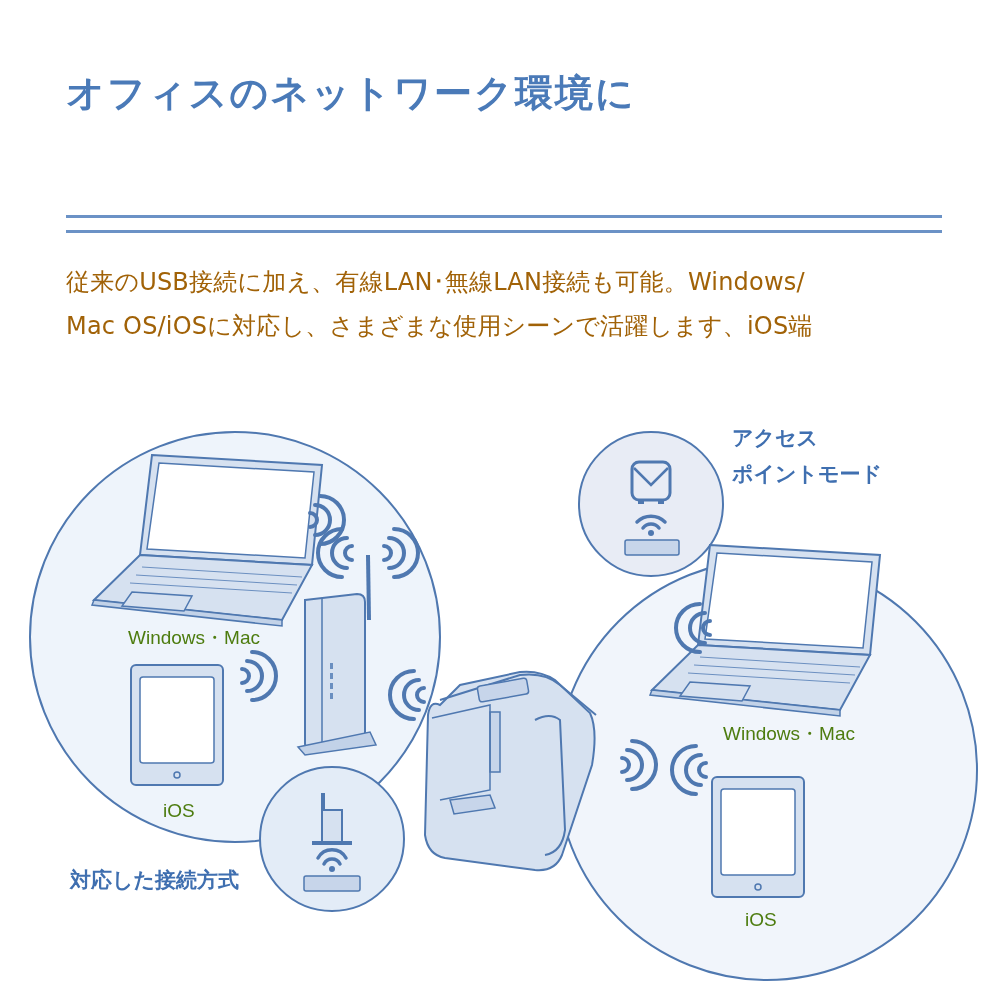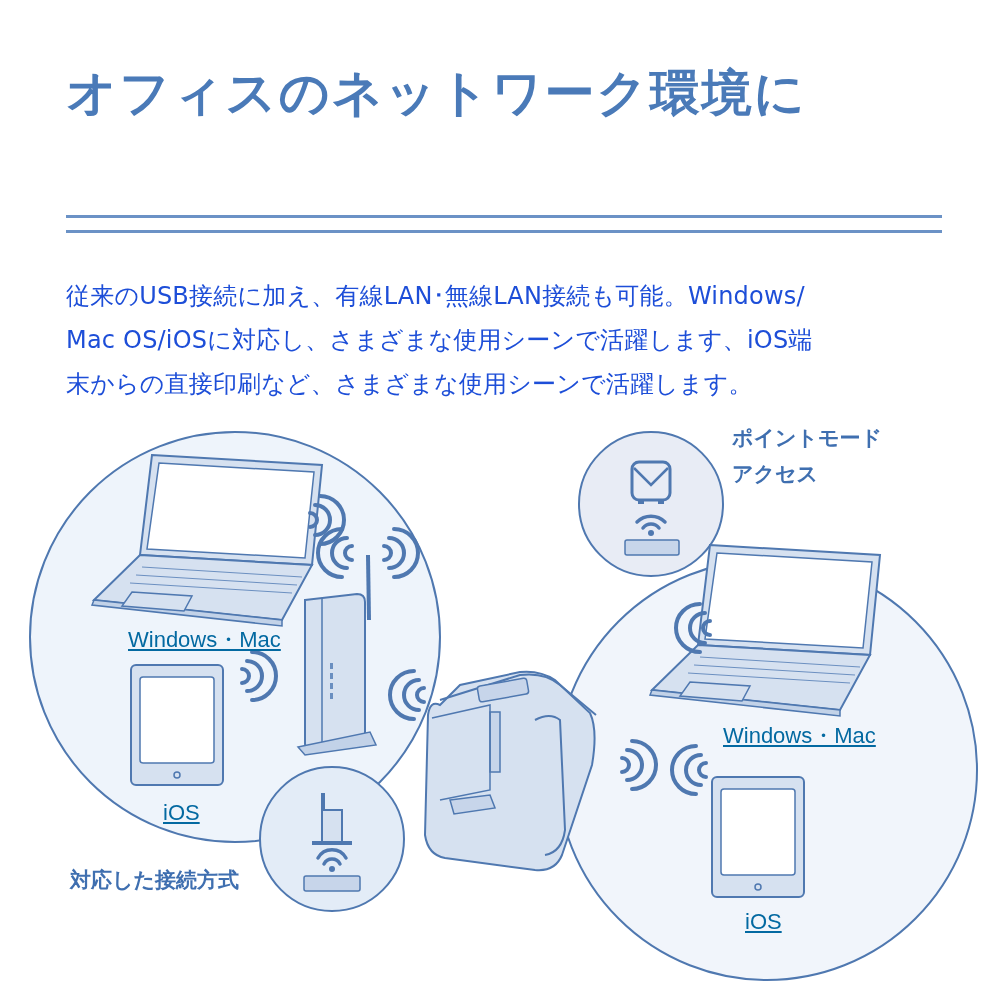--- a/index.html
+++ b/index.html
@@ -1,37 +1,36 @@
 <!DOCTYPE html>
 <html><head>
 <meta charset="utf-8">
 <style>
   html,body{margin:0;padding:0;background:#ffffff;}
   body{width:1000px;height:1000px;position:relative;overflow:hidden;font-family:"DejaVu Sans",sans-serif;}
-  .title{position:absolute;left:66px;top:52px;color:#4a7ab8;font-weight:bold;font-size:50px;line-height:82px;letter-spacing:2px;white-space:nowrap;}
+  .title{position:absolute;left:66px;top:52px;color:#4a7ab8;font-weight:bold;font-size:38px;line-height:82px;letter-spacing:2px;white-space:nowrap;}
   .rule{position:absolute;left:66px;width:876px;height:3px;background:#6b92c6;}
-  .body-text{position:absolute;left:66px;top:274px;width:890px;color:#1d4ed8;font-size:24px;line-height:44px;letter-spacing:0.2px;}
+  .body-text{position:absolute;left:66px;top:260px;width:890px;color:#a16207;font-size:24px;line-height:44px;letter-spacing:0.2px;}
   .body-text div{white-space:nowrap;}
   svg.scene{position:absolute;left:0;top:0;}
-  .lbl{position:absolute;color:#0369a1;font-family:"Liberation Sans",sans-serif;font-size:22px;white-space:nowrap;text-decoration:underline;}
+  .lbl{position:absolute;color:#4d7c0f;font-family:"Liberation Sans",sans-serif;font-size:19px;white-space:nowrap;}
   .mode{position:absolute;color:#3f6fb0;font-weight:bold;font-size:21px;line-height:36px;white-space:nowrap;}
 </style>
 </head>
 <body>
 
 <div class="title">
   <div>オフィスのネットワーク環境に</div>
 </div>
 <div class="rule" style="top:215px"></div>
 <div class="rule" style="top:230px"></div>
 
 <div class="body-text">
   <div>従来のUSB接続に加え、有線LAN･無線LAN接続も可能。Windows/</div>
   <div>Mac OS/iOSに対応し、さまざまな使用シーンで活躍します、iOS端</div>
-  <div>末からの直接印刷など、さまざまな使用シーンで活躍します。</div>
 </div>
 
 <svg class="scene" width="1000" height="1000" viewBox="0 0 1000 1000">
   <defs>
     <g id="wave-r">
       <path d="M0,-7 A7,7 0 0 1 0,7" fill="none" stroke="#4f78b0" stroke-width="4" stroke-linecap="round"></path>
       <path d="M5,-15 A15,15 0 0 1 5,15" fill="none" stroke="#4f78b0" stroke-width="4" stroke-linecap="round"></path>
       <path d="M10,-24 A24,24 0 0 1 10,24" fill="none" stroke="#4f78b0" stroke-width="4" stroke-linecap="round"></path>
     </g>
     <g id="wave-l">
@@ -148,15 +147,15 @@
 
 <div class="lbl" style="left:128px;top:625px">Windows・Mac</div>
 <div class="lbl" style="left:163px;top:800px">iOS</div>
 <div class="lbl" style="left:723px;top:721px">Windows・Mac</div>
 <div class="lbl" style="left:745px;top:909px">iOS</div>
 
 <div class="mode" style="left:70px;top:862px">
   <div>対応した接続方式</div>
 </div>
 <div class="mode" style="left:732px;top:420px">
+  <div>アクセス</div>
   <div>ポイントモード</div>
-  <div>アクセス</div>
 </div>
 
 </body></html>

